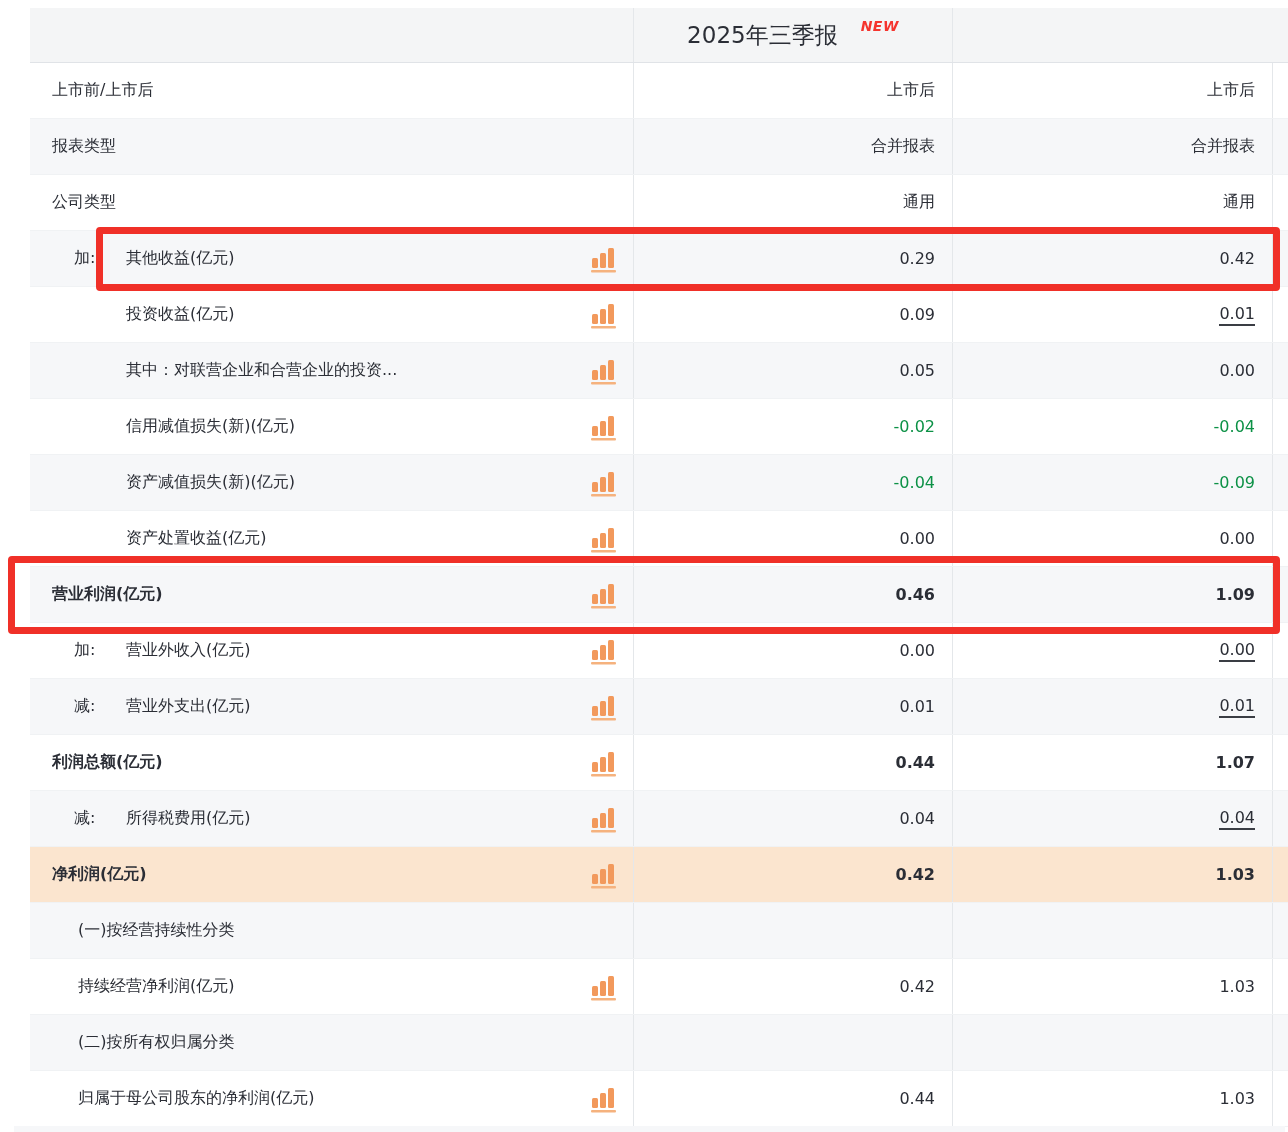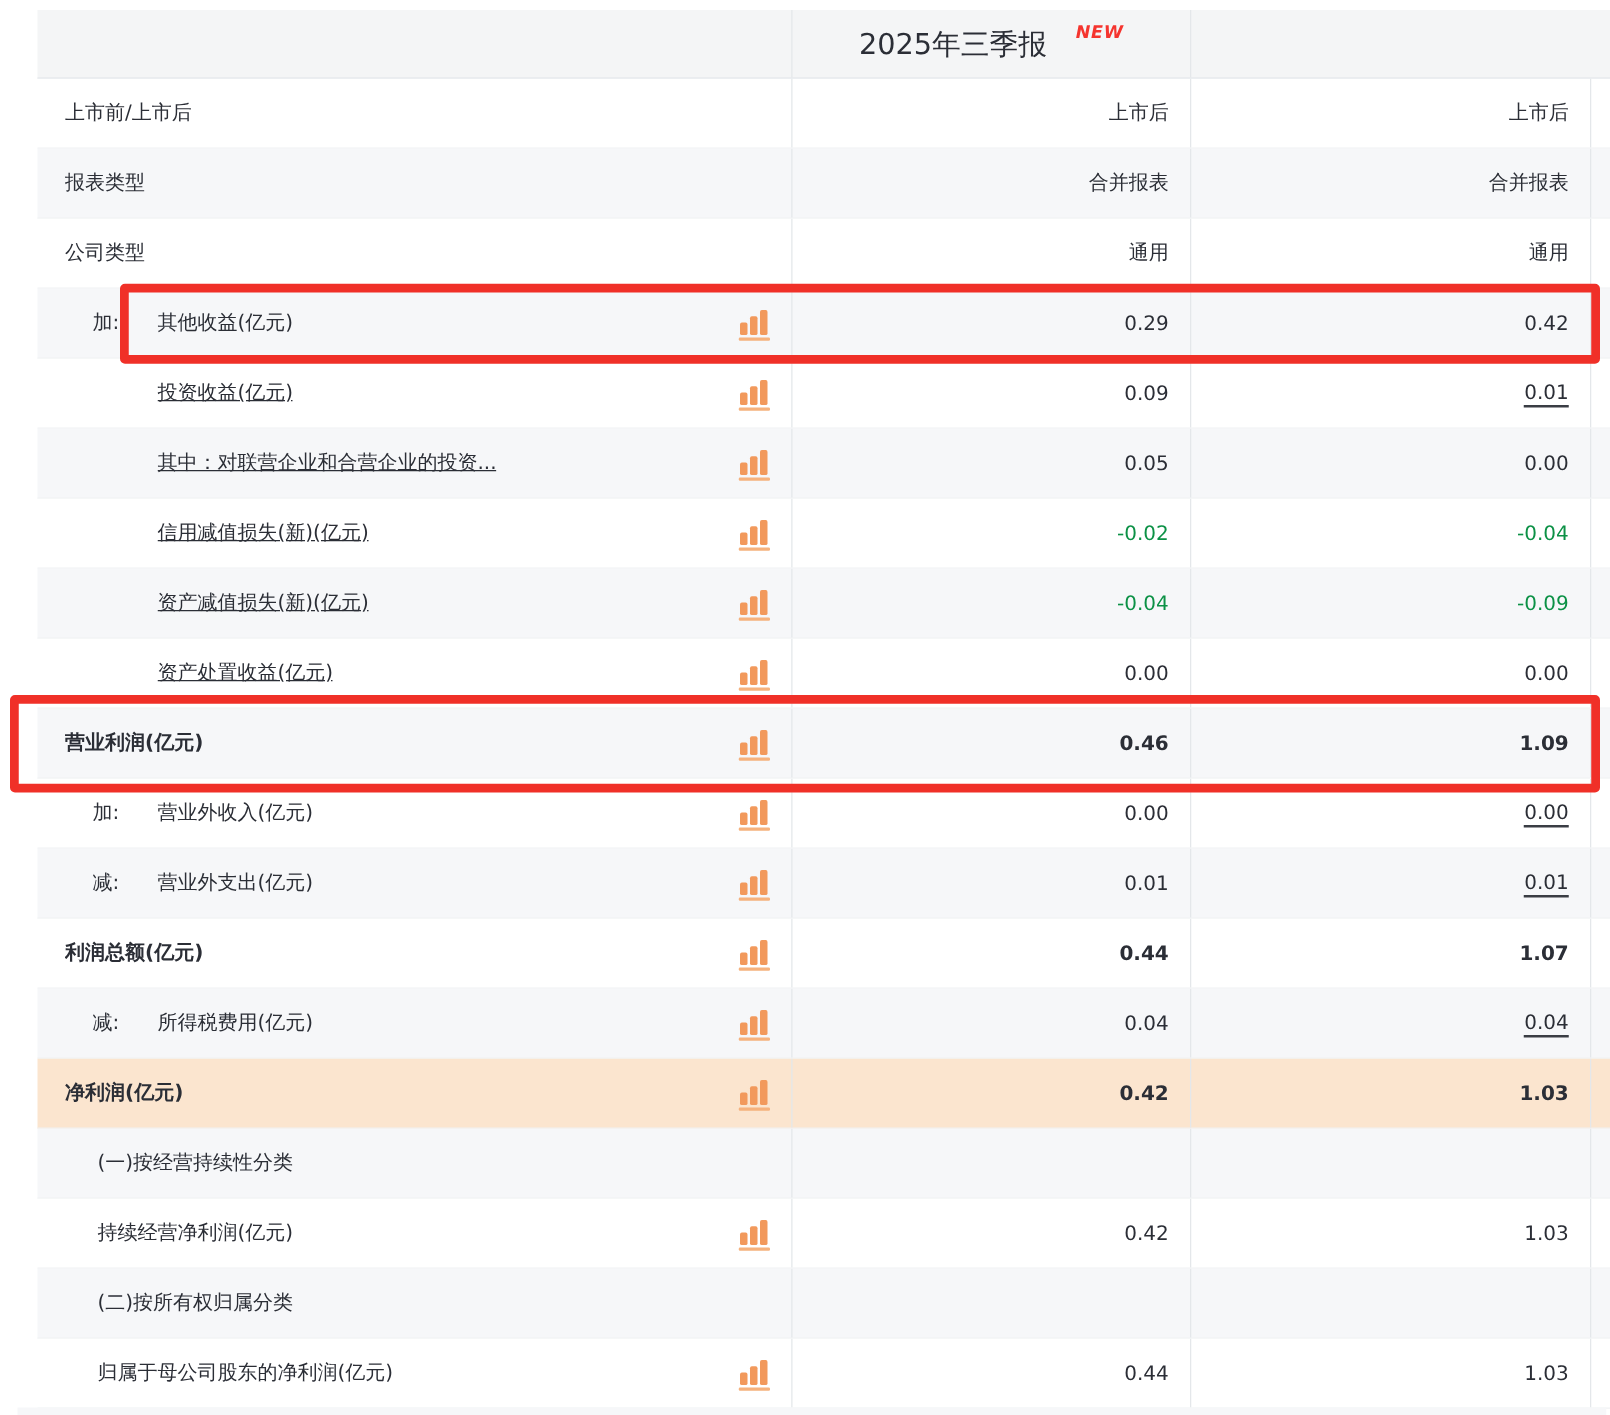--- a/index.html
+++ b/index.html
@@ -24,21 +24,21 @@
   .c2{width:319px;border-right:1px solid var(--divider);}
   .c3{width:320px;border-right:1px solid var(--divider);}
   .c4{flex:1;}
   .hcell{justify-content:center;position:relative;}
   .new{font-size:14px;font-weight:700;font-style:italic;color:var(--new-red);margin-left:23px;position:relative;top:-9px;letter-spacing:.5px;}
   .val{justify-content:flex-end;padding-right:17px;}
   .val .green{color:var(--green);}
   .val .underline{border-bottom:2px solid #3a3d44;padding-bottom:1px;}
   .ind-top{padding-left:22px;}
   .ind-mid{padding-left:48px;}
-  .ind-sub{padding-left:96px;text-decoration:underline;}
+  .ind-sub{padding-left:96px;}
   .ind-prefix{padding-left:44px;}
   .prefix{display:inline-block;width:52px;flex:0 0 52px;}
   .lbl{white-space:nowrap;overflow:hidden;}
   .chart-icon{margin-left:auto;margin-right:16px;width:27px;height:30px;display:flex;align-items:center;flex:0 0 27px;cursor:pointer;}
   .chart-icon svg{width:27px;height:30px;display:block;}
   .redbox{position:absolute;border:7px solid var(--red);border-radius:4px;z-index:5;pointer-events:none;}
   #redbox1{left:96px;top:227px;width:1184px;height:64px;}
   #redbox2{left:8px;top:556px;width:1272px;height:78px;}
   .bottom-sliver{position:absolute;left:14px;top:1126px;width:1271px;height:6px;background:var(--stripe);}
 </style>

